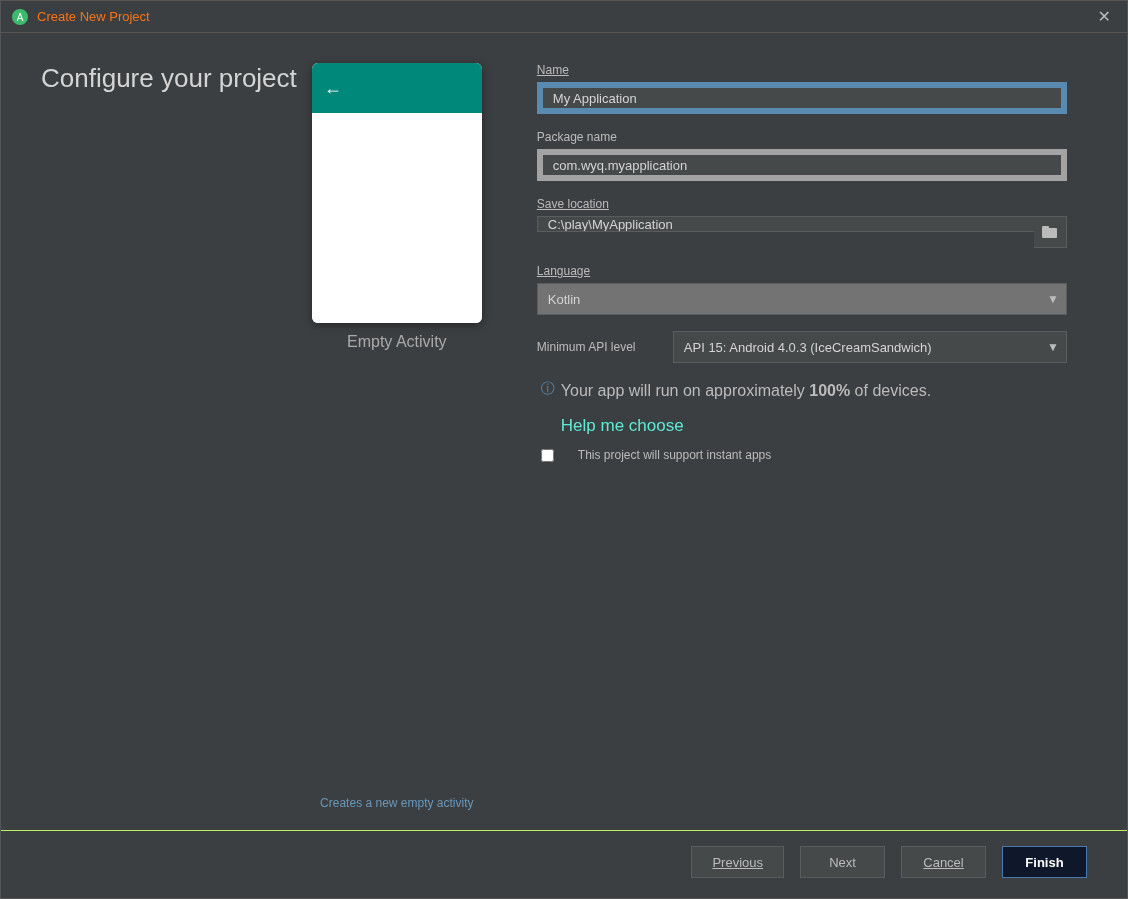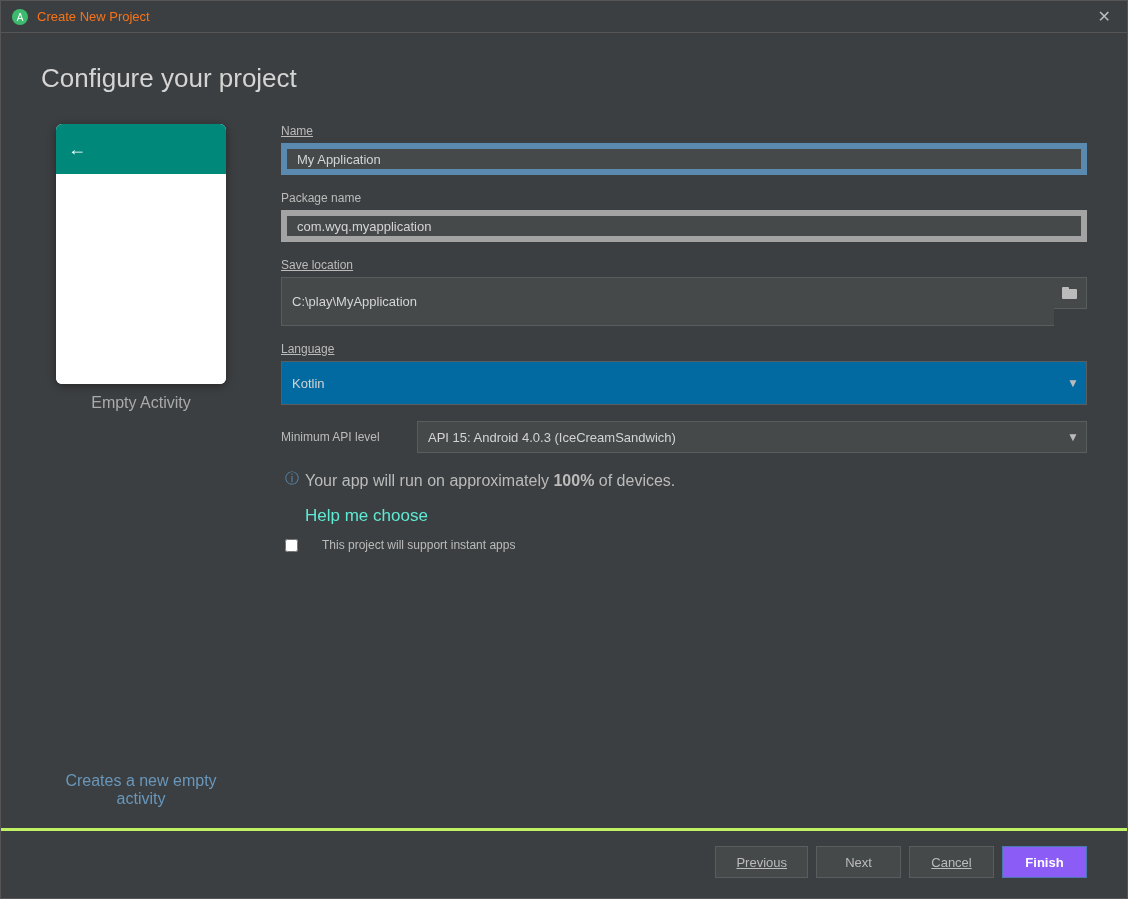--- a/index.html
+++ b/index.html
@@ -59,23 +59,22 @@
       border: none;
       color: #bbbbbb;
       font-size: 16px;
       cursor: pointer;
       padding: 2px 6px;
       line-height: 1;
     }
 
     .dialog-body {
       display: flex;
-      flex-direction: column;
-      flex: 1;
-      padding: 30px 40px 20px 40px;
+      flex: 1;
+      padding: 30px 60px 20px 40px;
     }
 
     .page-title {
       color: #d4d4d4;
       font-size: 26px;
       font-weight: 300;
       margin-bottom: 30px;
     }
 
     .content-area {
@@ -121,21 +120,21 @@
     }
 
     .activity-label {
       color: #aaaaaa;
       font-size: 16px;
       margin-top: 10px;
     }
 
     .creates-label {
       color: #6897bb;
-      font-size: 16px;
+      font-size: 12px;
       margin-top: auto;
       padding-top: 20px;
       text-align: center;
     }
 
     .right-panel {
       flex: 1;
       display: flex;
       flex-direction: column;
       gap: 0;
@@ -178,21 +177,21 @@
 
     .text-input-with-btn input {
       flex: 1;
       background: #45494a;
       border: 1px solid #5a5d5e;
       border-right: none;
       color: #d4d4d4;
       padding: 6px 10px;
       font-size: 13px;
       outline: none;
-      height: 49px;
+      height: 16px;
     }
 
     .folder-btn {
       background: #45494a;
       border: 1px solid #5a5d5e;
       border-left: none;
       color: #bbbbbb;
       padding: 0 8px;
       cursor: pointer;
       display: flex;
@@ -201,27 +200,27 @@
       height: 32px;
     }
 
     .select-wrapper {
       position: relative;
       width: 100%;
     }
 
     .select-input {
       width: 100%;
-      background: #0369a1;
+      background: #737373;
       border: 1px solid #5a5d5e;
       color: #d4d4d4;
       padding: 6px 30px 6px 10px;
       font-size: 13px;
       outline: none;
-      height: 44px;
+      height: 32px;
       appearance: none;
       cursor: pointer;
     }
 
     .select-arrow {
       position: absolute;
       right: 8px;
       top: 50%;
       transform: translateY(-50%);
       color: #bbbbbb;
@@ -307,39 +306,39 @@
 
     .checkbox-label {
       color: #bbbbbb;
       font-size: 12px;
     }
 
     .dialog-footer {
       display: flex;
       justify-content: flex-end;
       align-items: center;
-      gap: 8px;
+      gap: 16px;
       padding: 15px 40px 20px 40px;
       flex-shrink: 0;
-      border-top: 3px solid #bef264;
+      border-top: 1px solid #bef264;
     }
 
     .footer-btn {
       height: 32px;
       padding: 0 20px;
       font-size: 13px;
       cursor: pointer;
       border: 1px solid #5a5d5e;
       background: #45494a;
       color: #bbbbbb;
       min-width: 85px;
     }
 
     .footer-btn.primary {
-      background: #8b5cf6;
+      background: #0f172a;
       border-color: #4a7aad;
       color: #ffffff;
     }
 
     .footer-btn .underline {
       text-decoration: underline;
     }
   </style>
 </head>
 <body>

